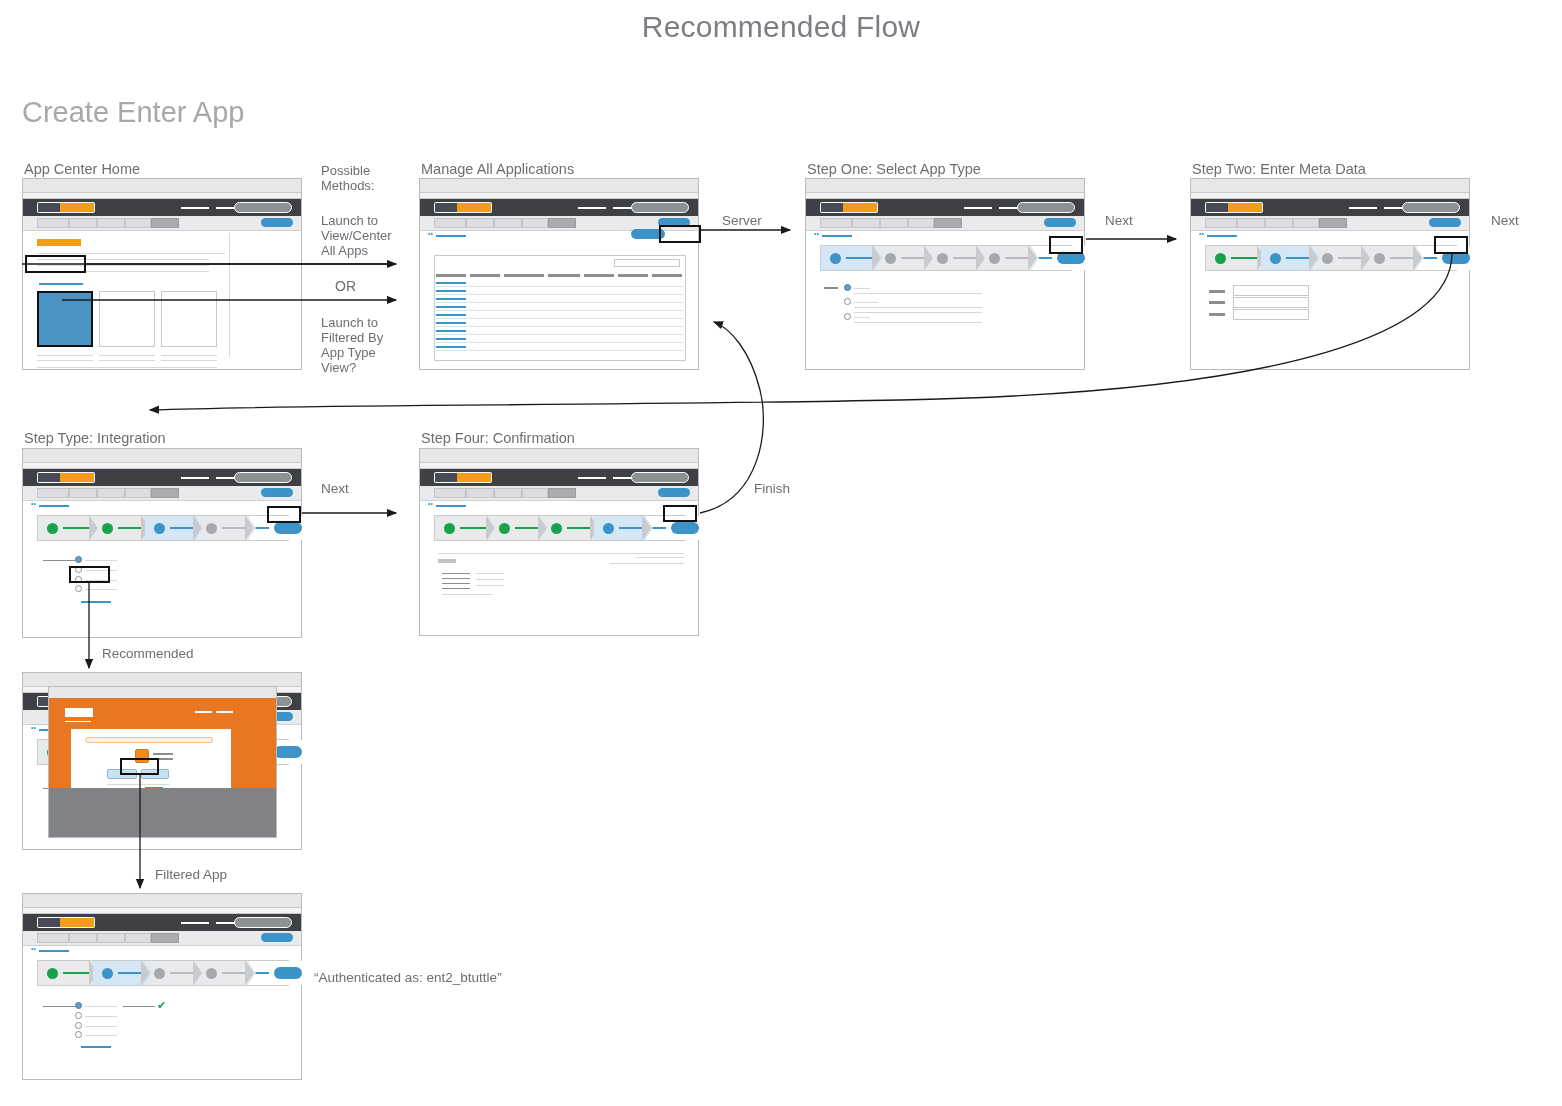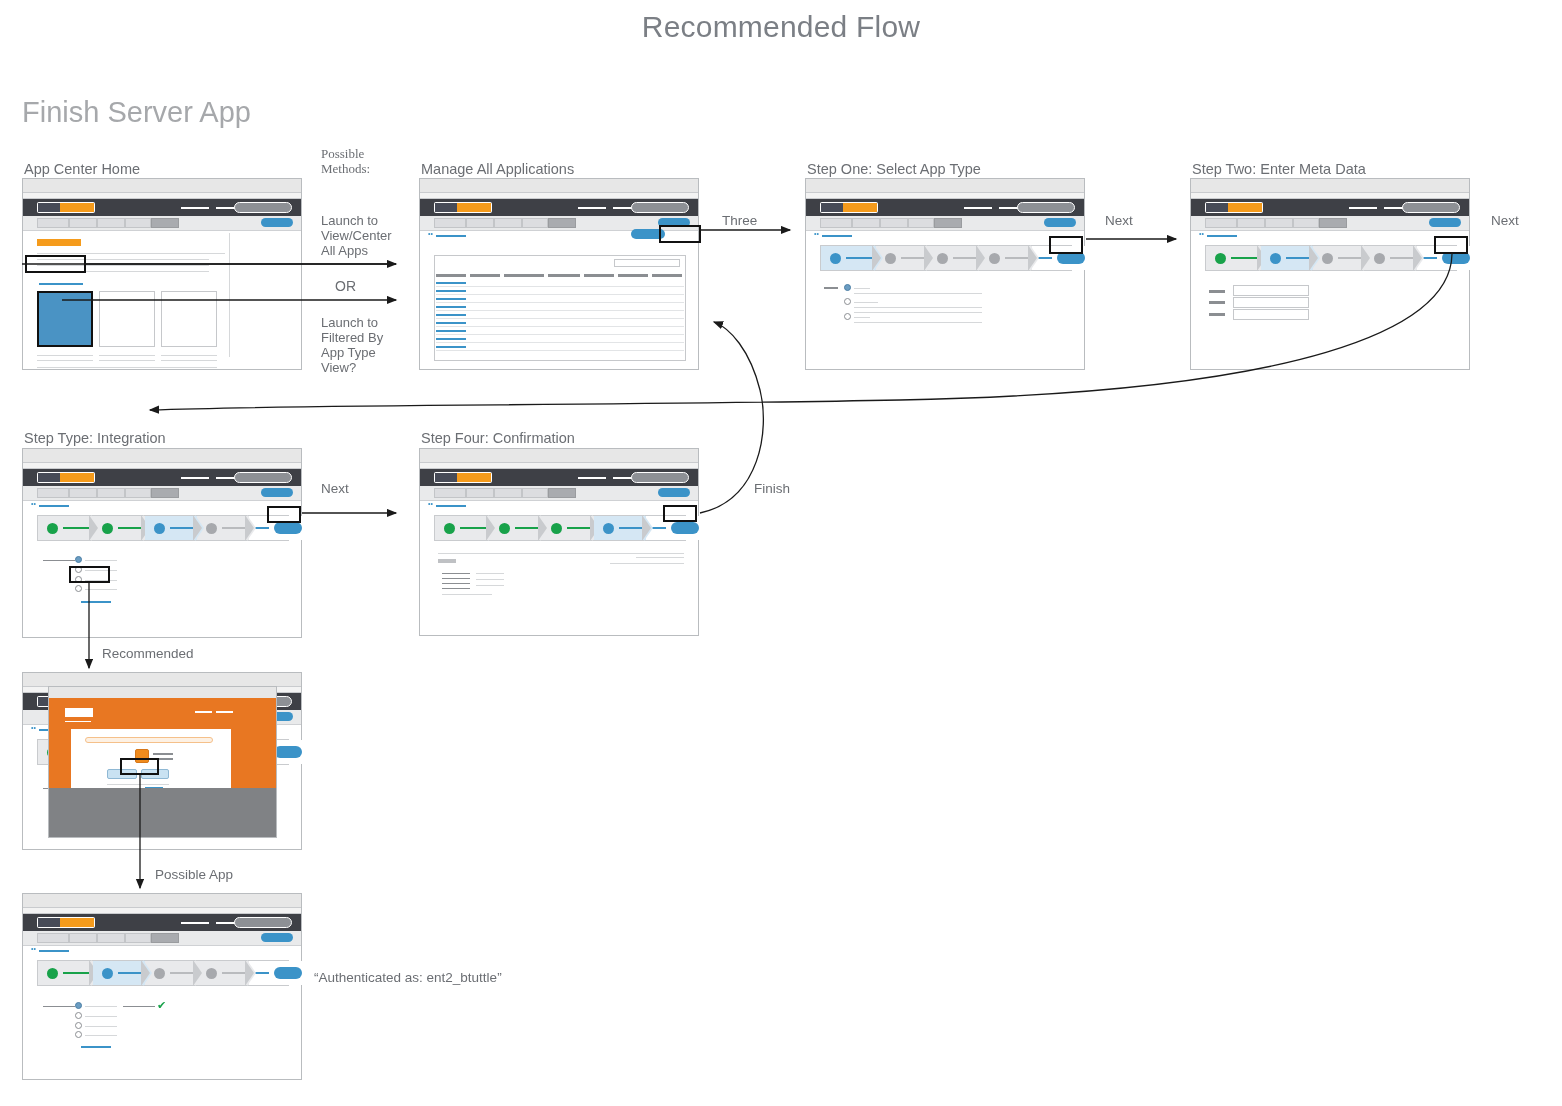--- a/index.html
+++ b/index.html
@@ -149,41 +149,41 @@
   .sq-or{position:absolute;background:#f08b1d;border:1px solid #d6771a;box-sizing:border-box;border-radius:2px;}
   .btn-lb{position:absolute;background:#c9e2f2;border:1px solid #8fb8d4;box-sizing:border-box;border-radius:2px;}
   .wht-bar{position:absolute;background:#ffffff;}
 
   svg.overlay{position:absolute;left:0;top:0;width:1562px;height:1106px;pointer-events:none;}
 </style>
 </head>
 <body>
 
 <div id="flow-title">Recommended Flow</div>
-<div id="section-title">Finish Server App</div>
+<div id="section-title">Create Enter App</div>
 
 <div class="panel-caption" style="left:24px;top:161px;">App Center Home</div>
 <div class="panel-caption" style="left:421px;top:161px;text-align:right;">Manage All Applications</div>
 <div class="panel-caption" style="left:807px;top:161px;">Step One: Select App Type</div>
 <div class="panel-caption" style="left:1192px;top:161px;">Step Two: Enter Meta Data</div>
 <div class="panel-caption" style="left:24px;top:430px;">Step Type: Integration</div>
 <div class="panel-caption" style="left:421px;top:430px;">Step Four: Confirmation</div>
 
-<div class="method-block" style="left:321px;top:146px;font-family:Liberation Serif, serif;">Possible Methods:</div>
+<div class="method-block" style="left:321px;top:163px;">Possible Methods:</div>
 <div class="method-block" style="left:321px;top:213px;">Launch to View/Center All Apps</div>
 <div class="method-block" style="left:335px;top:279px;width:40px;font-size:14px;">OR</div>
 <div class="method-block" style="left:321px;top:315px;">Launch to Filtered By App Type View?</div>
 
-<div class="flow-label" style="left:722px;top:213px;">Three</div>
+<div class="flow-label" style="left:722px;top:213px;">Server</div>
 <div class="flow-label" style="left:1105px;top:213px;">Next</div>
 <div class="flow-label" style="left:1491px;top:213px;">Next</div>
 <div class="flow-label" style="left:321px;top:481px;">Next</div>
 <div class="flow-label" style="left:754px;top:481px;">Finish</div>
 <div class="flow-label" style="left:102px;top:646px;">Recommended</div>
-<div class="flow-label" style="left:155px;top:867px;">Possible App</div>
+<div class="flow-label" style="left:155px;top:867px;">Filtered App</div>
 <div class="note-text" style="left:314px;top:970px;">“Authenticated as: ent2_btuttle”</div>
 
 <div class="wf" style="left:22px;top:178px;width:280px;height:192px;">
   <div class="wf-chrome"></div>
   <div class="wf-chrome2"></div>
   <div class="wf-nav">
     <div class="wf-logo">
         <i class="dk"></i>
         <i class="or"></i>
       </div>

